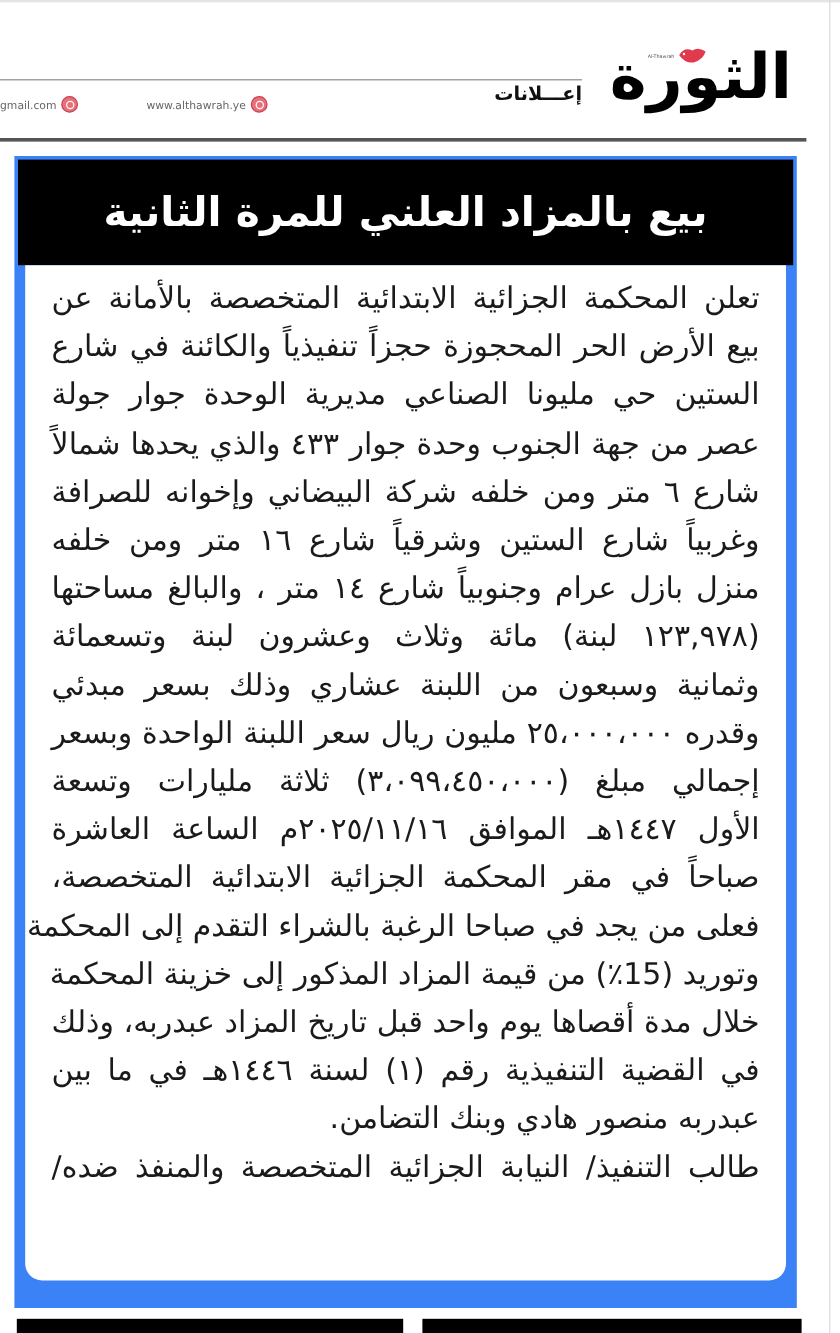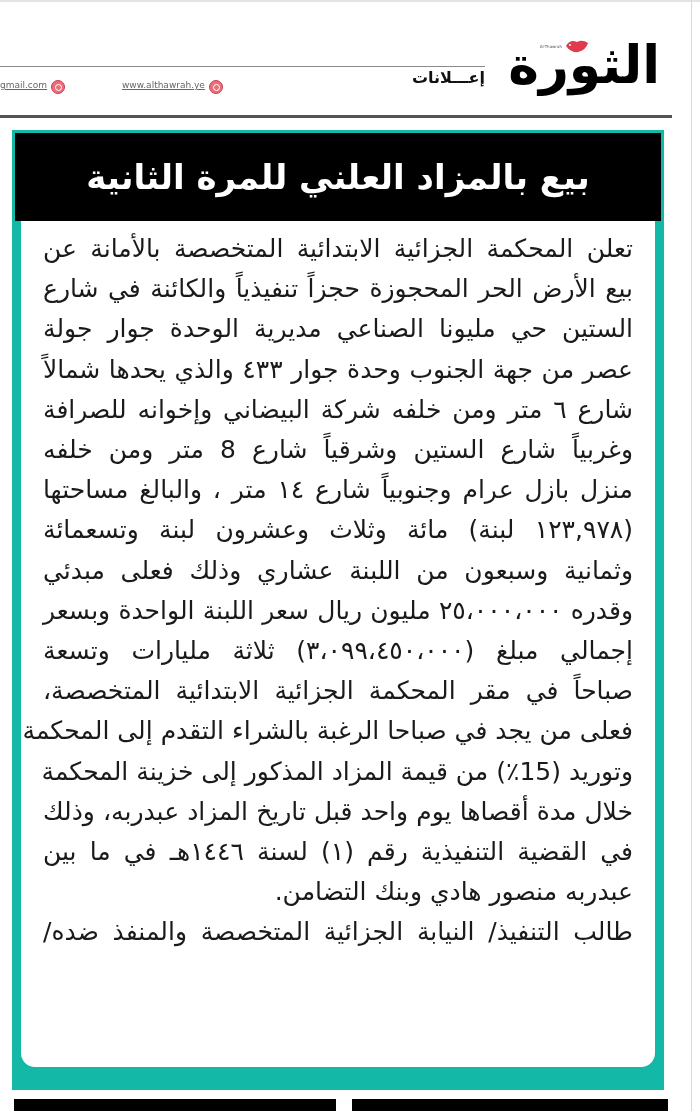--- a/index.html
+++ b/index.html
@@ -12,28 +12,28 @@
 
   
   .header { position: absolute; left: 0; top: 0; width: 700px; height: 120px; }
   .logo { position: absolute; right: 40px; top: 30px; height: 70px; direction: rtl; margin-left: 36px; }
   .logo-text { font-family: "DejaVu Sans", sans-serif; font-weight: bold; font-size: 52px; color: #000; letter-spacing: -1px; line-height: 70px; }
   .logo-bird { position: absolute; right: 70px; top: 8px; width: 26px; height: 18px; }
   .logo-tagline { position: absolute; right: 98px; top: 14px; font-size: 4px; color: #555; white-space: nowrap; }
   .section-label { position: absolute; right: 215px; top: 68px; font-weight: bold; font-size: 16px; color: #111; direction: rtl; }
   .header-rule-top { position: absolute; left: 0; top: 66px; width: 485px; height: 1px; background: #8a8a8a; }
   .header-rule-bottom { position: absolute; left: 0; top: 115px; width: 672px; height: 3px; background: #555; }
-  .contact { position: absolute; top: 80px; font-size: 9px; color: #666; display: flex; align-items: flex-start; gap: 4px; white-space: nowrap; text-decoration: underline; }
+  .contact { position: absolute; top: 80px; font-size: 9px; color: #666; display: flex; align-items: flex-end; gap: 4px; white-space: nowrap; }
   .contact-web { left: 122px; }
   .contact-mail { left: 0; }
   .contact-icon { width: 14px; height: 14px; border-radius: 50%; background: #e8707a; border: 1.5px solid #c94050; box-sizing: border-box; position: relative; }
   .contact-icon::after { content: ""; position: absolute; left: 3px; top: 3px; width: 5px; height: 5px; border-radius: 50%; border: 1px solid #fff; }
 
   
-  .ad { position: absolute; left: 12px; top: 130px; width: 652px; height: 960px; background: #14b8a6; }
+  .ad { position: absolute; left: 12px; top: 130px; width: 652px; height: 960px; background: #3b82f6; }
   .ad-title-bar { position: absolute; left: 3px; top: 3px; width: 646px; height: 88px; background: #000; display: flex; align-items: center; justify-content: center; }
   .ad-title { color: #fff; font-weight: bold; font-size: 34px; direction: rtl; letter-spacing: 0; }
   .ad-panel { position: absolute; left: 9px; top: 91px; width: 634px; height: 846px; background: #fff; border-radius: 0 0 14px 14px; text-decoration: underline; }
   .ad-body { position: absolute; right: 22px; top: 8px; width: 590px; direction: rtl; text-align: justify; text-align-last: right; font-size: 25px; line-height: 40.2px; color: #1a1a1a; font-weight: 500; }
   .ad-line { display: block; text-align: justify; text-align-last: justify; white-space: nowrap; }
   .ad-line.last { text-align-last: right; }
 
   
   .bottom-box { position: absolute; top: 1099px; height: 14px; background: #000; }
   .bottom-box-left { left: 14px; width: 322px; }
@@ -72,26 +72,27 @@
   <div class="ad-title-bar">
     <span class="ad-title">بيع بالمزاد العلني للمرة الثانية</span>
   </div>
   <div class="ad-panel">
     <div class="ad-body">
       <span class="ad-line">تعلن المحكمة الجزائية الابتدائية المتخصصة بالأمانة عن</span>
       <span class="ad-line">بيع الأرض الحر المحجوزة حجزاً تنفيذياً والكائنة في شارع</span>
       <span class="ad-line">الستين حي مليونا الصناعي مديرية الوحدة جوار جولة</span>
       <span class="ad-line">عصر من جهة الجنوب وحدة جوار ٤٣٣ والذي يحدها شمالاً</span>
       <span class="ad-line">شارع ٦ متر ومن خلفه شركة البيضاني وإخوانه للصرافة</span>
-      <span class="ad-line">وغربياً شارع الستين وشرقياً شارع 8 متر ومن خلفه</span>
+      <span class="ad-line">وغربياً شارع الستين وشرقياً شارع ١٦ متر ومن خلفه</span>
       <span class="ad-line">منزل بازل عرام وجنوبياً شارع ١٤ متر ، والبالغ مساحتها</span>
       <span class="ad-line">(١٢٣,٩٧٨ لبنة) مائة وثلاث وعشرون لبنة وتسعمائة</span>
-      <span class="ad-line">وثمانية وسبعون من اللبنة عشاري وذلك فعلى مبدئي</span>
+      <span class="ad-line">وثمانية وسبعون من اللبنة عشاري وذلك بسعر مبدئي</span>
       <span class="ad-line">وقدره ٢٥،٠٠٠،٠٠٠ مليون ريال سعر اللبنة الواحدة وبسعر</span>
       <span class="ad-line">إجمالي مبلغ (٣،٠٩٩،٤٥٠،٠٠٠) ثلاثة مليارات وتسعة</span>
+      <span class="ad-line">الأول ١٤٤٧هـ الموافق ٢٠٢٥/١١/١٦م الساعة العاشرة</span>
       <span class="ad-line">صباحاً في مقر المحكمة الجزائية الابتدائية المتخصصة،</span>
       <span class="ad-line">فعلى من يجد في صباحا الرغبة بالشراء التقدم إلى المحكمة</span>
       <span class="ad-line">وتوريد (15٪) من قيمة المزاد المذكور إلى خزينة المحكمة</span>
       <span class="ad-line">خلال مدة أقصاها يوم واحد قبل تاريخ المزاد عبدربه، وذلك</span>
       <span class="ad-line">في القضية التنفيذية رقم (١) لسنة ١٤٤٦هـ في ما بين</span>
       <span class="ad-line last">عبدربه منصور هادي وبنك التضامن.</span>
       <span class="ad-line">طالب التنفيذ/ النيابة الجزائية المتخصصة والمنفذ ضده/</span>
     </div>
   </div>
 </div>

